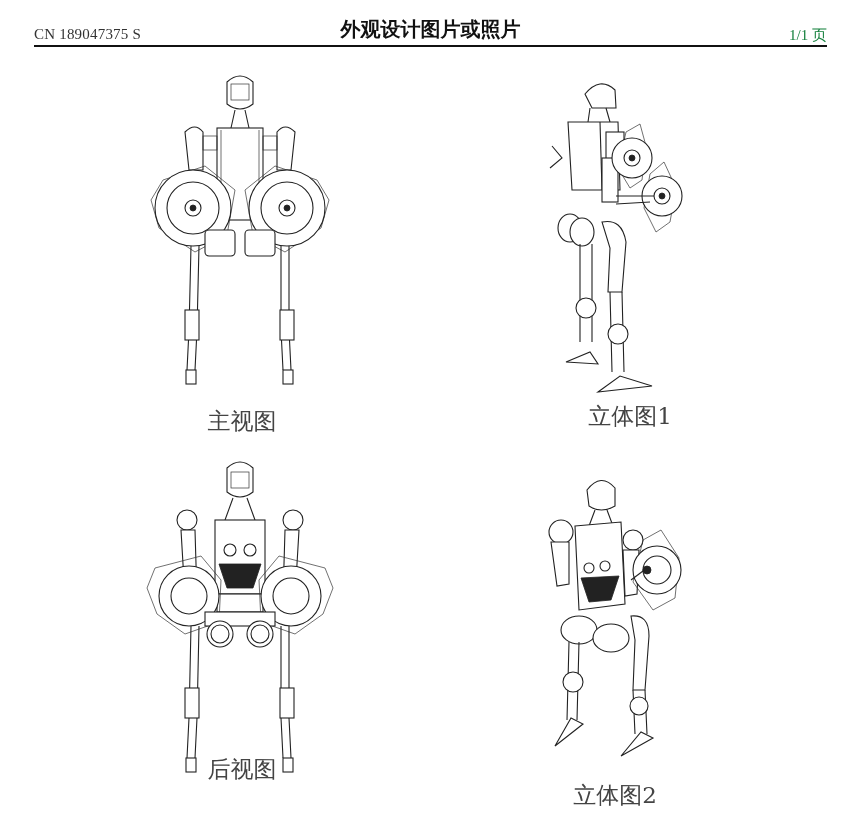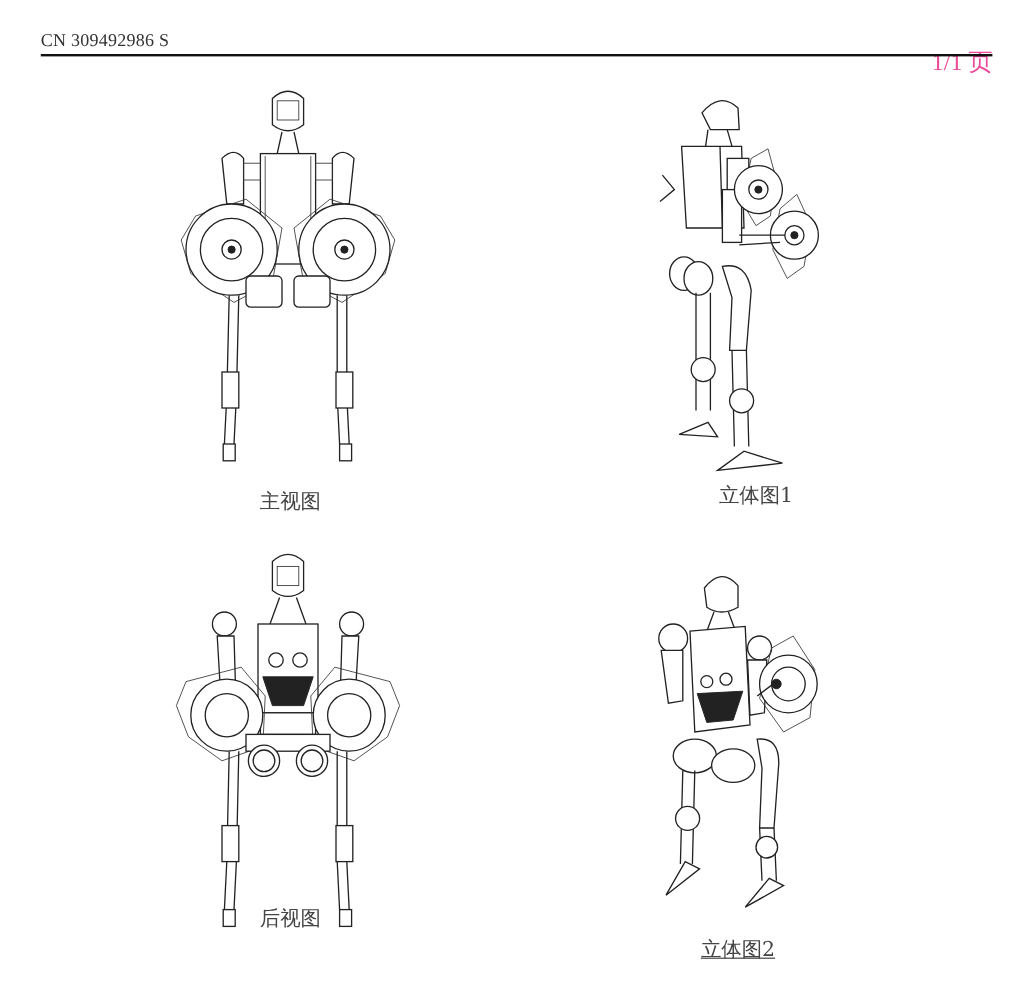--- a/index.html
+++ b/index.html
@@ -1,34 +1,35 @@
 <!DOCTYPE html>
 <html><head>
 <meta charset="utf-8">
 <style>
   html,body{margin:0;padding:0;background:#fff;}
   body{width:861px;height:828px;position:relative;overflow:hidden;font-family:"DejaVu Serif",serif;color:#222;}
   .header{position:absolute;left:34px;right:34px;top:14px;height:32px;}
   .doc-id{position:absolute;left:0;top:12px;font-family:"Liberation Serif","DejaVu Serif",serif;font-size:15px;letter-spacing:0.2px;color:#333;}
   .doc-title{position:absolute;left:0;right:0;top:2px;text-align:center;font-family:"DejaVu Sans",sans-serif;font-weight:bold;font-size:20px;color:#111;}
-  .page-num{position:absolute;right:0;top:12px;font-family:"Liberation Serif","DejaVu Serif",serif;font-size:20px;color:#ec4899;margin-top:12px;}
+  .page-num{position:absolute;right:0;top:12px;font-family:"Liberation Serif","DejaVu Serif",serif;font-size:15px;color:#15803d;}
   .rule{position:absolute;left:34px;right:34px;top:45px;border-top:2px solid #111;}
   .view{position:absolute;}
   .view svg{display:block;}
-  .caption{position:absolute;font-family:"DejaVu Serif",serif;font-size:17px;color:#444;text-align:center;width:140px;}
+  .caption{position:absolute;font-family:"DejaVu Serif",serif;font-size:23px;color:#444;text-align:center;width:140px;}
   svg .ln{fill:none;stroke:#222;stroke-width:1.1;}
   svg .lt{fill:none;stroke:#333;stroke-width:0.7;}
   svg .fw{fill:#fff;stroke:#222;stroke-width:1.1;}
   svg .dk{fill:#222;stroke:#222;stroke-width:0.8;}
 </style>
 </head>
 <body>
 
 <div class="header">
-  <span class="doc-id">CN 309492986 S</span>
+  <span class="doc-id">CN 189047375 S</span>
+  <span class="doc-title">外观设计图片或照片</span>
   <span class="page-num">1/1 页</span>
 </div>
 <div class="rule"></div>
 
 <div class="view" style="left:145px;top:70px;">
   <svg width="190" height="330" viewBox="0 0 190 330">
 
     <path class="fw" d="M82 12 Q95 0 108 12 L108 34 Q95 44 82 34 Z"></path>
     <rect class="lt" x="86" y="14" width="18" height="16"></rect>
     <path class="ln" d="M90 40 L86 58 M100 40 L104 58"></path>
@@ -156,13 +157,13 @@
     <ellipse class="fw" cx="76" cy="168" rx="18" ry="14"></ellipse>
     <path class="fw" d="M96 146 Q114 144 114 166 L110 220 L98 220 L100 170 Z"></path>
     <path class="ln" d="M34 172 L32 250 M44 172 L42 250"></path>
     <circle class="fw" cx="38" cy="212" r="10"></circle>
     <path class="ln" d="M98 220 L100 264 M110 220 L112 264"></path>
     <circle class="fw" cx="104" cy="236" r="9"></circle>
     <path class="fw" d="M20 276 L36 248 L48 254 Z"></path>
     <path class="fw" d="M86 286 L106 262 L118 268 Z"></path>
   </svg>
 </div>
-<div class="caption" style="left:545px;top:780px;text-decoration:underline;">立体图2</div>
+<div class="caption" style="left:545px;top:780px;">立体图2</div>
 
 </body></html>

